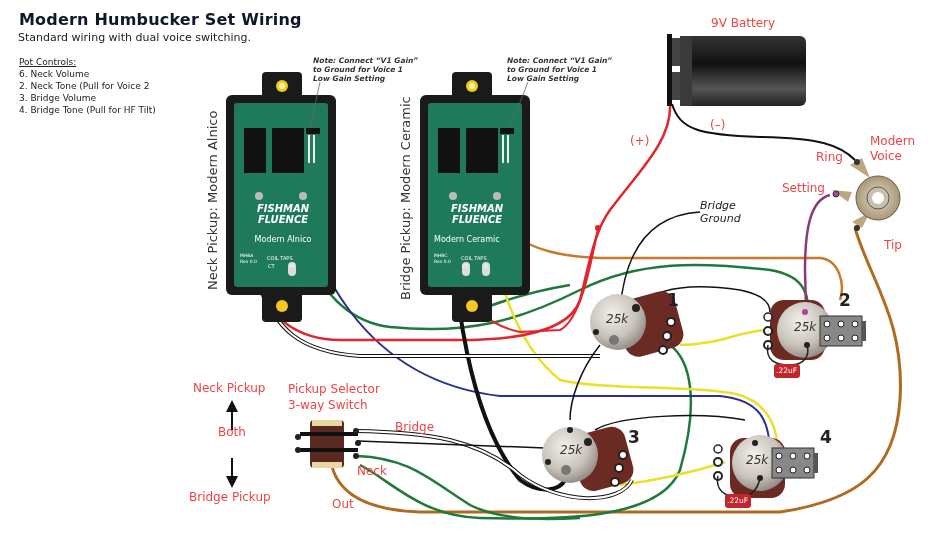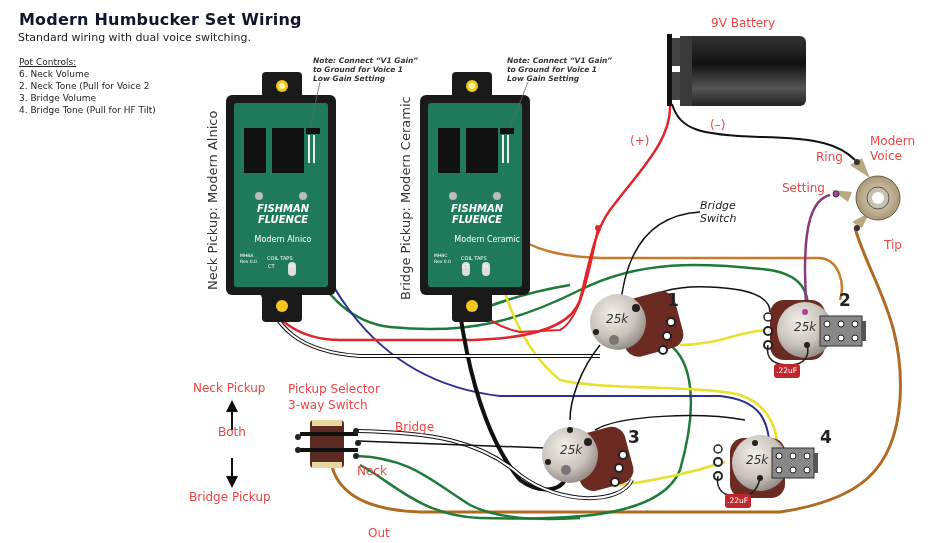--- a/index.html
+++ b/index.html
@@ -255,21 +255,21 @@
   <div>Rev 0.0</div>
 </div>
 <div class="abs pcb-text" style="left:267px; top:255px; color:#fff; font-size:5px;">COIL TAPS</div>
 <div class="abs pcb-text" style="left:268px; top:263px; color:#fff; font-size:5px;">CT</div>
 <div class="abs pcb-text" style="left:290px; top:263px; color:#fff; font-size:5px;">H</div>
 
 <div class="abs pcb-text" style="left:437px; top:203px; width:80px; text-align:center; color:#fff; font-weight:bold; font-style:italic; font-size:10px; line-height:11px;">
   <div>FISHMAN</div>
   <div>FLUENCE</div>
 </div>
-<div class="abs pcb-text" style="left:434px; top:235px; width:86px; text-align:right; color:#fff; font-size:8px;">Modern Ceramic</div>
+<div class="abs pcb-text" style="left:434px; top:235px; width:86px; text-align:left; color:#fff; font-size:8px;">Modern Ceramic</div>
 <div class="abs pcb-text" style="left:434px; top:253px; color:#fff; font-size:4.5px; line-height:6px;">
   <div>MHBC</div>
   <div>Rev 0.0</div>
 </div>
 <div class="abs pcb-text" style="left:461px; top:255px; color:#fff; font-size:5px;">COIL TAPS</div>
 <div class="abs pcb-text" style="left:462px; top:263px; color:#fff; font-size:5px;">CT</div>
 <div class="abs pcb-text" style="left:484px; top:263px; color:#fff; font-size:5px;">H</div>
 
 <div class="abs lbl" style="left:711px; top:16px;">9V Battery</div>
 <div class="abs lbl" style="left:630px; top:134px;">(+)</div>
@@ -278,21 +278,21 @@
 <div class="abs lbl" style="left:870px; top:134px; line-height:15px;">
   <div>Modern</div>
   <div>Voice</div>
 </div>
 <div class="abs lbl" style="left:816px; top:150px;">Ring</div>
 <div class="abs lbl" style="left:782px; top:181px;">Setting</div>
 <div class="abs lbl" style="left:884px; top:238px;">Tip</div>
 
 <div class="abs" style="left:700px; top:199px; font-size:11px; font-style:italic; line-height:13px; color:#222;">
   <div>Bridge</div>
-  <div>Switch</div>
+  <div>Ground</div>
 </div>
 
 <div class="abs num" style="left:667px; top:290px;">1</div>
 <div class="abs num" style="left:839px; top:290px;">2</div>
 <div class="abs num" style="left:628px; top:427px;">3</div>
 <div class="abs num" style="left:820px; top:427px;">4</div>
 
 <div class="abs" style="left:606px; top:312px; font-size:12px; font-style:italic; color:#333;">25k</div>
 <div class="abs" style="left:794px; top:320px; font-size:12px; font-style:italic; color:#333;">25k</div>
 <div class="abs" style="left:560px; top:443px; font-size:12px; font-style:italic; color:#333;">25k</div>
@@ -303,13 +303,13 @@
 
 <div class="abs lbl" style="left:288px; top:381px; line-height:16px;">
   <div>Pickup Selector</div>
   <div>3-way Switch</div>
 </div>
 <div class="abs lbl" style="left:193px; top:381px;">Neck Pickup</div>
 <div class="abs lbl" style="left:218px; top:425px;">Both</div>
 <div class="abs lbl" style="left:189px; top:490px;">Bridge Pickup</div>
 <div class="abs lbl" style="left:395px; top:420px;">Bridge</div>
 <div class="abs lbl" style="left:357px; top:464px;">Neck</div>
-<div class="abs lbl" style="left:368px; top:497px;margin-top:29px;">Out</div>
+<div class="abs lbl" style="left:332px; top:497px;">Out</div>
 
 </body></html>

